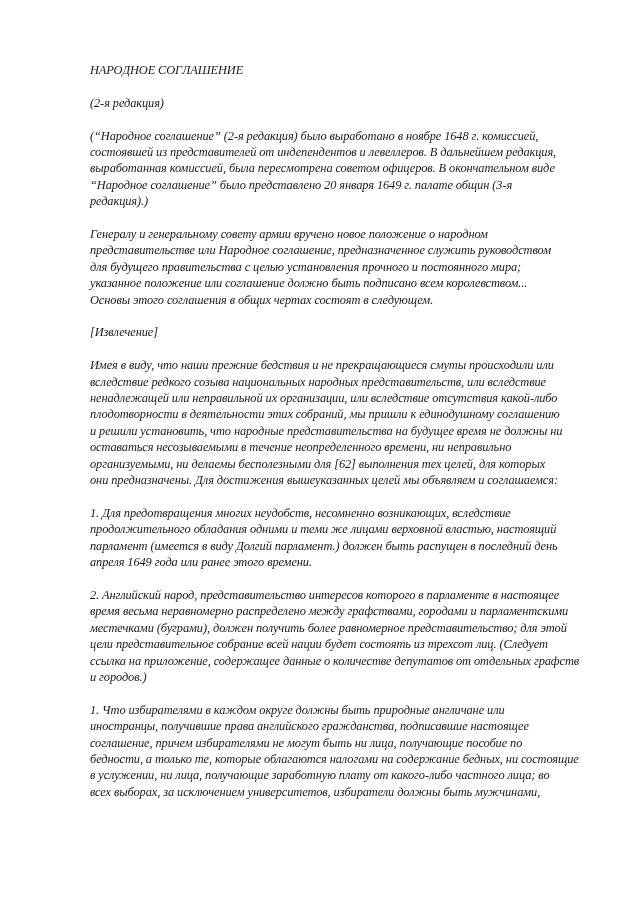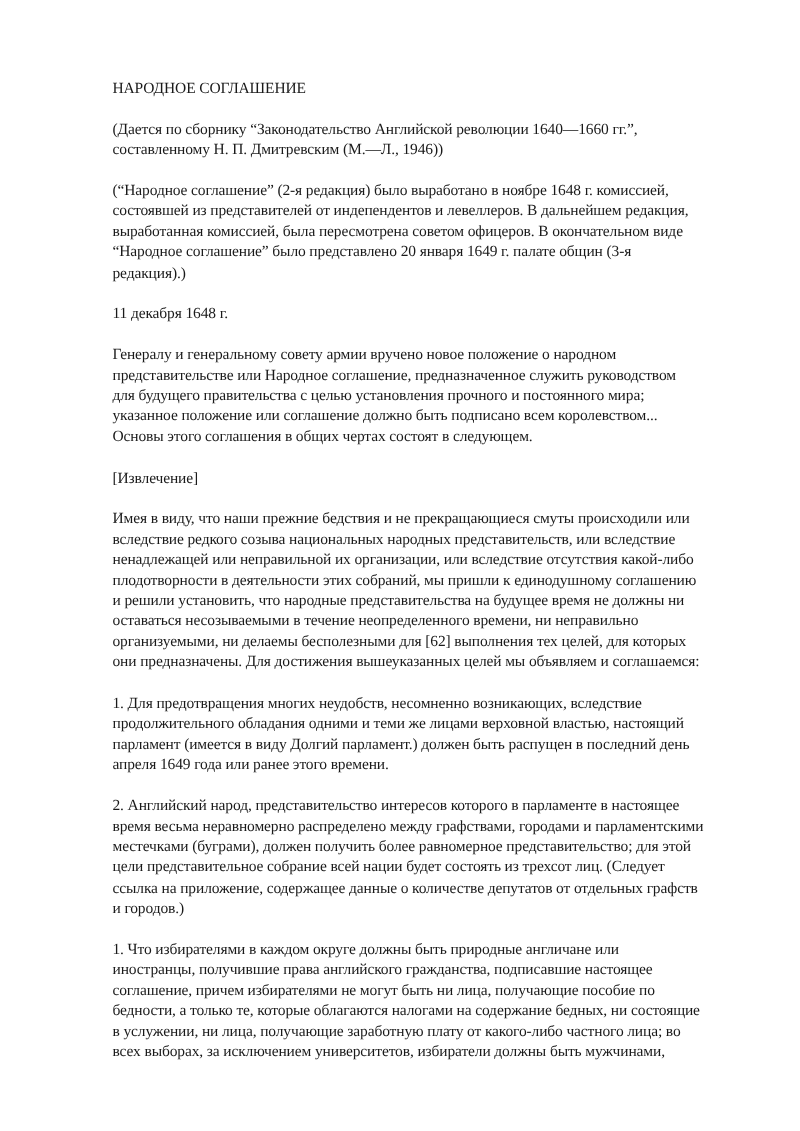--- a/index.html
+++ b/index.html
@@ -20,35 +20,34 @@
     width: 510px;
     font-family: "Liberation Serif", "DejaVu Serif", serif;
     font-size: 12.4px;
     line-height: 16.4px;
     color: #1a1a1a;
     letter-spacing: -0.1px;
   }
   .para {
     margin: 0 0 16.4px 0;
     white-space: pre-line;
+    font-style: italic;
   }
 </style>
 </head>
 <body>
 
 <div class="page">
   <p class="para">НАРОДНОЕ СОГЛАШЕНИЕ</p>
-  <p class="para">(Дается по сборнику “Законодательство Английской революции 1640—1660 гг.”,
-составленному Н. П. Дмитревским (М.—Л., 1946))</p>
+  <p class="para">(2-я редакция)</p>
   <p class="para">(“Народное соглашение” (2-я редакция) было выработано в ноябре 1648 г. комиссией,
 состоявшей из представителей от индепендентов и левеллеров. В дальнейшем редакция,
 выработанная комиссией, была пересмотрена советом офицеров. В окончательном виде
 “Народное соглашение” было представлено 20 января 1649 г. палате общин (3-я
 редакция).)</p>
-  <p class="para">11 декабря 1648 г.</p>
   <p class="para">Генералу и генеральному совету армии вручено новое положение о народном
 представительстве или Народное соглашение, предназначенное служить руководством
 для будущего правительства с целью установления прочного и постоянного мира;
 указанное положение или соглашение должно быть подписано всем королевством...
 Основы этого соглашения в общих чертах состоят в следующем.</p>
   <p class="para">[Извлечение]</p>
   <p class="para">Имея в виду, что наши прежние бедствия и не прекращающиеся смуты происходили или
 вследствие редкого созыва национальных народных представительств, или вследствие
 ненадлежащей или неправильной их организации, или вследствие отсутствия какой-либо
 плодотворности в деятельности этих собраний, мы пришли к единодушному соглашению

